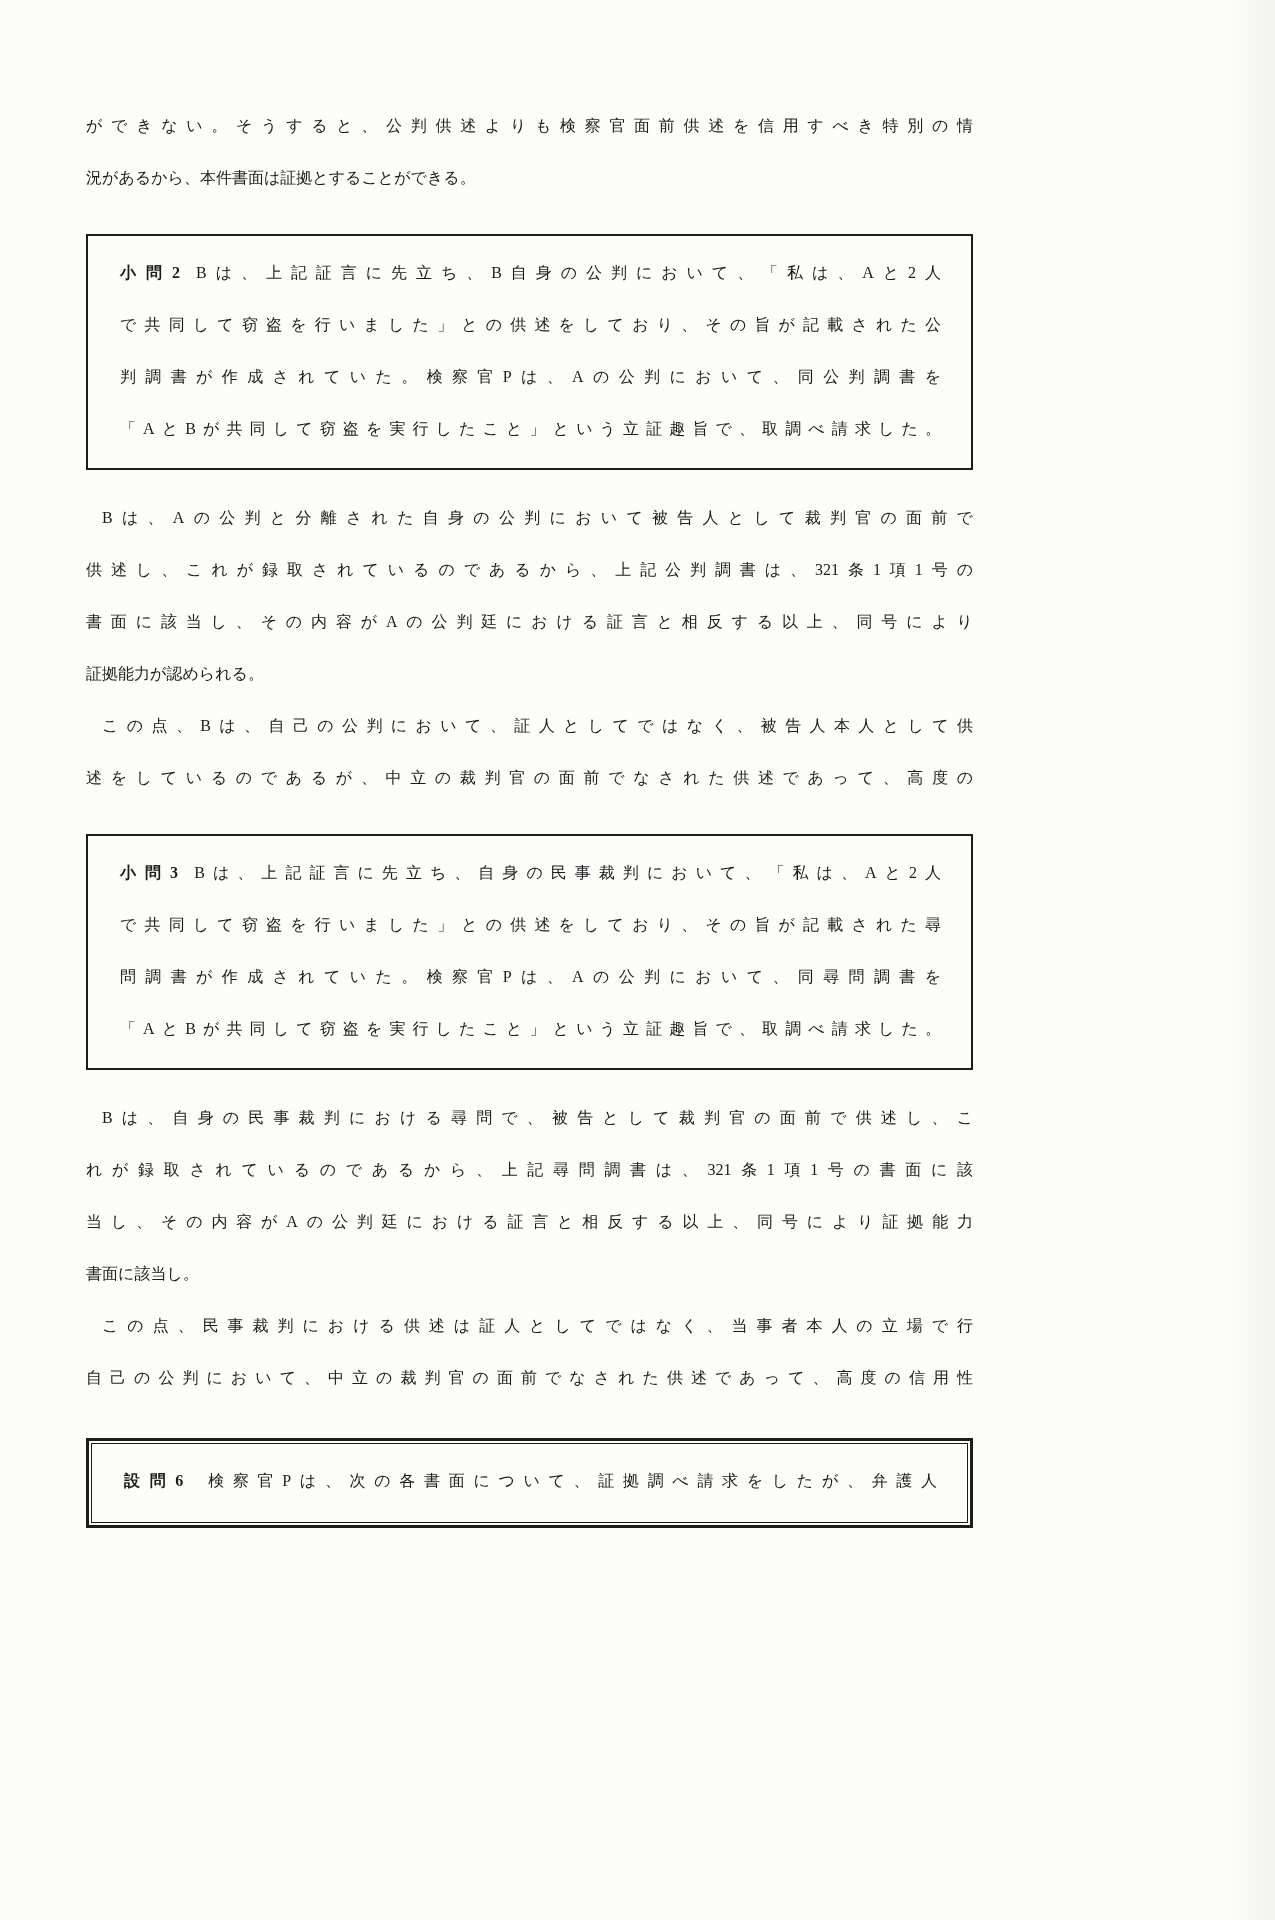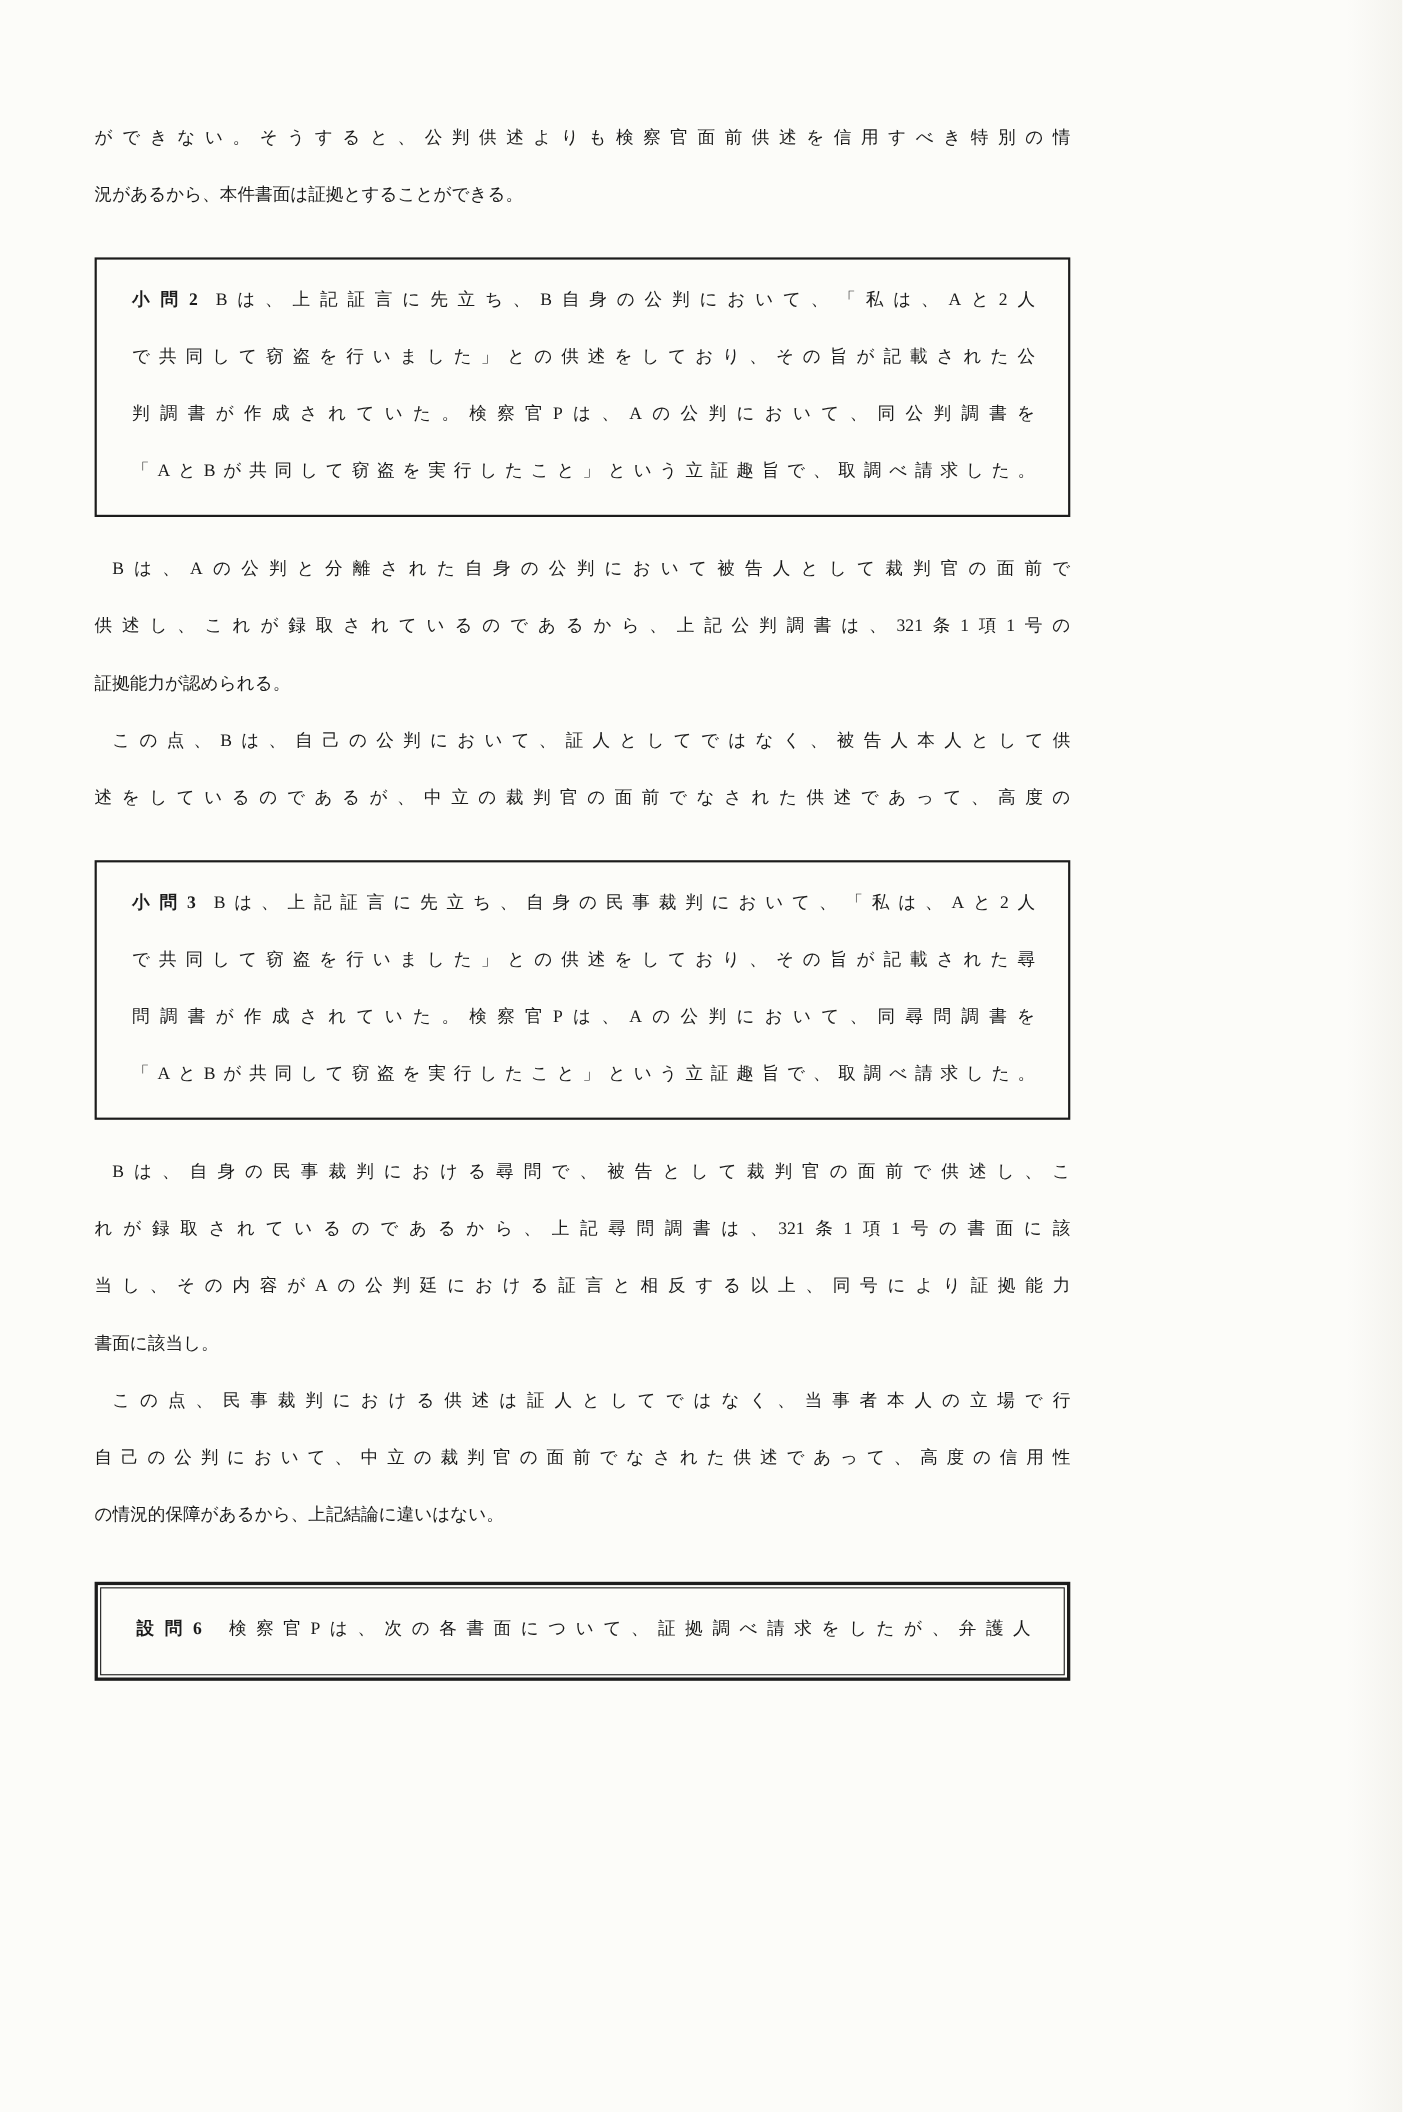--- a/index.html
+++ b/index.html
@@ -60,20 +60,21 @@
   <div class="pbox mt30">
     <div class="line jl"><span class="box-label">小問2</span><span>Bは、上記証言に先立ち、B自身の公判において、「私は、Aと2人</span></div>
     <div class="line jl">で共同して窃盗を行いました」との供述をしており、その旨が記載された公</div>
     <div class="line jl">判調書が作成されていた。検察官Pは、Aの公判において、同公判調書を</div>
     <div class="line jl">「AとBが共同して窃盗を実行したこと」という立証趣旨で、取調べ請求した。</div>
   </div>
 
   <div class="para mt22">
     <div class="line jl indent">Bは、Aの公判と分離された自身の公判において被告人として裁判官の面前で</div>
     <div class="line jl">供述し、これが録取されているのであるから、上記公判調書は、321条1項1号の</div>
+    <div class="line jl">書面に該当し、その内容がAの公判廷における証言と相反する以上、同号により</div>
     <div class="line">証拠能力が認められる。</div>
   </div>
 
   <div class="para">
     <div class="line jl indent">この点、Bは、自己の公判において、証人としてではなく、被告人本人として供</div>
     <div class="line jl">述をしているのであるが、中立の裁判官の面前でなされた供述であって、高度の</div>
   </div>
 
   <div class="pbox mt30">
     <div class="line jl"><span class="box-label">小問3</span><span>Bは、上記証言に先立ち、自身の民事裁判において、「私は、Aと2人</span></div>
@@ -85,21 +86,20 @@
   <div class="para mt22">
     <div class="line jl indent">Bは、自身の民事裁判における尋問で、被告として裁判官の面前で供述し、こ</div>
     <div class="line jl">れが録取されているのであるから、上記尋問調書は、321条1項1号の書面に該</div>
     <div class="line jl">当し、その内容がAの公判廷における証言と相反する以上、同号により証拠能力</div>
     <div class="line">書面に該当し。</div>
   </div>
 
   <div class="para">
     <div class="line jl indent">この点、民事裁判における供述は証人としてではなく、当事者本人の立場で行</div>
     <div class="line jl">自己の公判において、中立の裁判官の面前でなされた供述であって、高度の信用性</div>
-    <div class="line">の情況的保障があるから、上記結論に違いはない。</div>
   </div>
 
   <div class="dbox-outer mt34">
     <div class="dbox-inner">
       <div class="line jl"><span class="box-label">設問6</span><span>検察官Pは、次の各書面について、証拠調べ請求をしたが、弁護人</span></div>
 
     </div>
   </div>
 
 </div>

